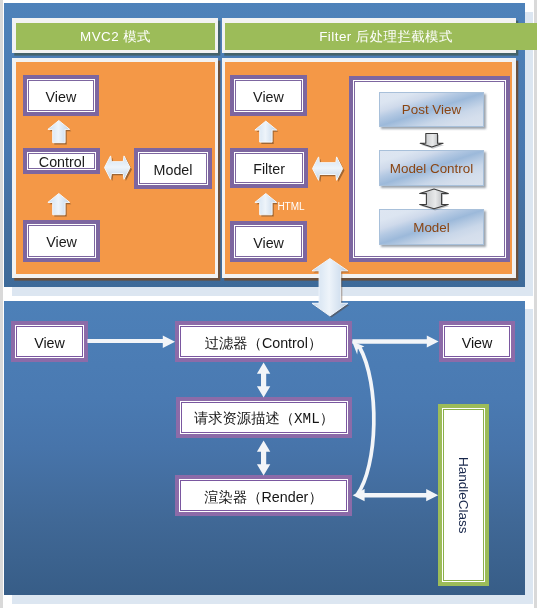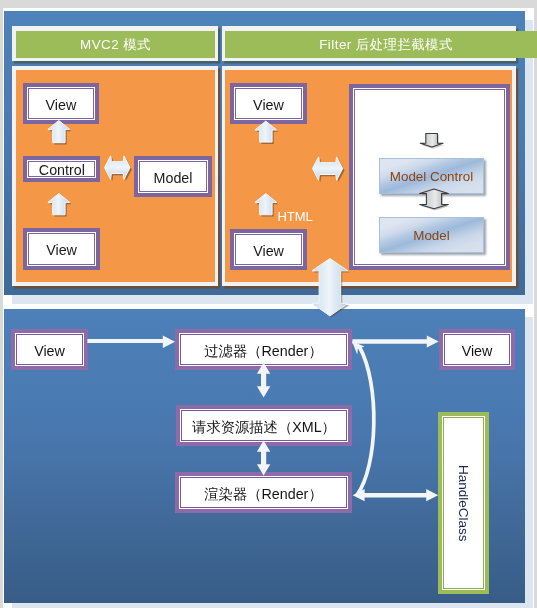--- a/index.html
+++ b/index.html
@@ -1,20 +1,20 @@
 <!DOCTYPE html>
 <html><head>
 <meta charset="utf-8">
 <title>diagram</title>
 <style>
   html,body{margin:0;padding:0;}
   body{width:537px;height:608px;background:#d9d9d9;
        font-family:"Liberation Sans",sans-serif;overflow:hidden;}
   #stage{position:relative;width:537px;height:608px;}
-  .abs{position:absolute;box-sizing:border-box;margin-top:8px;}
+  .abs{position:absolute;box-sizing:border-box;}
 
   
   .sheet{left:3px;top:0;width:531px;height:608px;background:#ffffff;}
   .shadow{background:#dce6f1;}
 
   
   .panel-top{left:3.9px;top:3px;width:521.1px;height:283.6px;
      background:linear-gradient(180deg,#4e82ba 0%,#4b7cb3 30%,#4878b0 52%,#446f9f 78%,#3d6a99 100%);}
   .panel-bot{left:3.9px;top:300.9px;width:521.1px;height:294px;
      background:linear-gradient(180deg,#4d80b8 0%,#4a7ab2 33%,#4774aa 50%,#406896 75%,#375d87 100%);}
@@ -160,26 +160,31 @@
     <span>Filter 后处理拦截模式</span>
   </div>
   <div class="abs card" style="left:221.6px;top:58.4px;width:294.1px;height:219.6px;box-shadow:2.3px 2.6px 0 0 #6b503c;"></div>
   <div class="abs orangebody" style="left:224.9px;top:62.3px;width:287.1px;height:211.7px;"></div>
 
   <div class="abs pbox" style="left:230.2px;top:75.2px;width:76.6px;height:40.5px;">
     <div class="inner">
         <span>View</span>
       </div>
   </div>
+  <div class="abs pbox" style="left:230.3px;top:147.5px;width:77.5px;height:40.2px;">
+    <div class="inner">
+        <span>Filter</span>
+      </div>
+  </div>
   <div class="abs pbox" style="left:230.3px;top:221.2px;width:76.5px;height:40.5px;">
     <div class="inner">
         <span>View</span>
       </div>
   </div>
-  <div class="abs" style="left:277.4px;top:202.3px;font-size:13px;color:#ffffff;line-height:1;">
+  <div class="abs" style="left:277.4px;top:202.3px;font-size:10px;color:#ffffff;line-height:1;">
     <span>HTML</span>
   </div>
 
   <svg class="arrow-svg" style="left:252px;top:118px;" width="28" height="28" viewBox="0 0 28 28">
     <g transform="translate(2.5,3.1)">
       <path d="M11.3 0 L22.2 8.9 L17.6 8.9 L17.6 21 L5.2 21 L5.2 8.9 L0.4 8.9 Z" fill="rgba(90,60,35,.55)" transform="translate(1.6,1.8)"></path>
       <path d="M11.3 0 L22.2 8.9 L17.6 8.9 L17.6 21 L5.2 21 L5.2 8.9 L0.4 8.9 Z" fill="url(#gBlueV)" stroke="#f4f8fc" stroke-width="1"></path>
     </g>
   </svg>
   <svg class="arrow-svg" style="left:252.2px;top:191.1px;" width="28" height="28" viewBox="0 0 28 28">
@@ -191,20 +196,23 @@
   <svg class="arrow-svg" style="left:310.5px;top:154.5px;" width="38" height="32" viewBox="0 0 38 32">
     <g transform="translate(1.5,1.5)">
       <path d="M0 12.1 L6.1 0.4 L6.9 6.2 L23.3 6.2 L24.1 0.4 L30.2 12.1 L24.1 23.8 L23.3 18 L6.9 18 L6.1 23.8 Z" fill="rgba(90,60,35,.55)" transform="translate(1.8,1.8)"></path>
       <path d="M0 12.1 L6.1 0.4 L6.9 6.2 L23.3 6.2 L24.1 0.4 L30.2 12.1 L24.1 23.8 L23.3 18 L6.9 18 L6.1 23.8 Z" fill="url(#gBlueH)" stroke="#f4f8fc" stroke-width="1"></path>
     </g>
   </svg>
 
   <div class="abs pbox" style="left:349px;top:75.6px;width:161px;height:186.4px;">
     <div class="inner"></div>
   </div>
+  <div class="abs gbtn" style="left:379px;top:92px;width:105px;height:35px;">
+    <span>Post View</span>
+  </div>
   <div class="abs gbtn" style="left:379px;top:150px;width:105px;height:36px;">
     <span>Model Control</span>
   </div>
   <div class="abs gbtn" style="left:379px;top:209px;width:105px;height:36px;">
     <span>Model</span>
   </div>
 
   <svg class="arrow-svg" style="left:417px;top:131px;" width="30" height="20" viewBox="0 0 30 20">
     <g transform="translate(1,1)">
       <path d="M7.8 1.5 L19.5 1.5 L19.5 11.3 L25.1 11.3 L13.8 15.1 L2.2 11.3 L7.8 11.3 Z" fill="rgba(80,85,95,.30)" transform="translate(1.2,1.6)"></path>
@@ -227,29 +235,29 @@
     </g>
   </svg>
 
   <div class="abs mbox" style="left:11px;top:321px;width:77px;height:41px;">
     <div class="inner">
         <span>View</span>
       </div>
   </div>
   <div class="abs mbox" style="left:175px;top:321px;width:177px;height:41px;">
     <div class="inner">
-        <span>过滤器（Render）</span>
-      </div>
-  </div>
-  <div class="abs mbox" style="left:176px;top:397px;width:176px;height:41px;">
+        <span>过滤器（Control）</span>
+      </div>
+  </div>
+  <div class="abs mbox" style="left:176px;top:397px;width:176px;height:41px;font-family:Liberation Mono, monospace;">
     <div class="inner">
         <span>请求资源描述（XML）</span>
       </div>
   </div>
-  <div class="abs mbox" style="left:175px;top:464px;width:177px;height:41px;">
+  <div class="abs mbox" style="left:175px;top:475px;width:177px;height:41px;">
     <div class="inner">
         <span>渲染器（Render）</span>
       </div>
   </div>
   <div class="abs mbox" style="left:439px;top:321px;width:76px;height:41px;">
     <div class="inner">
         <span>View</span>
       </div>
   </div>
   <div class="abs gbox" style="left:438px;top:404px;width:51px;height:182px;">

